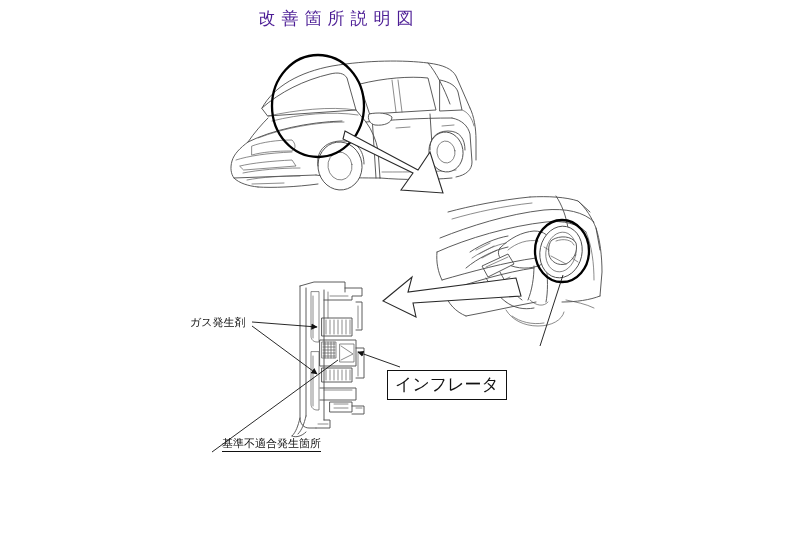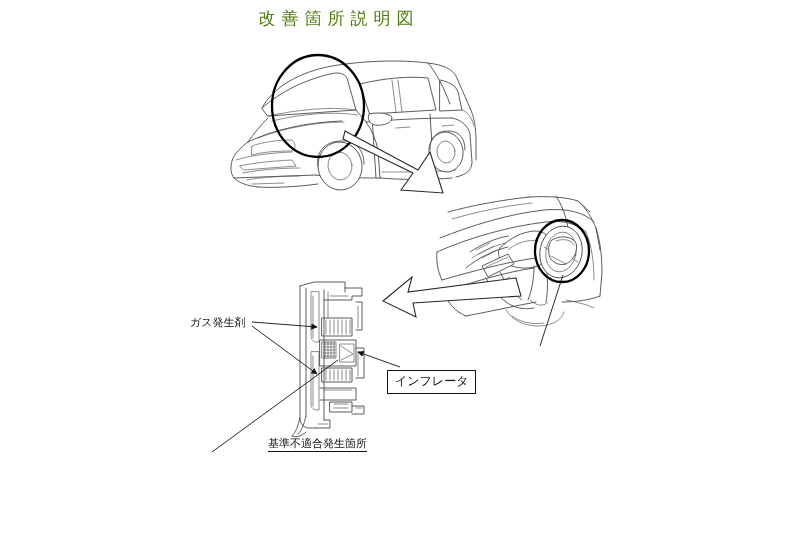--- a/index.html
+++ b/index.html
@@ -27,21 +27,21 @@
   
   .title {
     position: absolute;
     left: 0;
     top: 7px;
     width: 672px;
     text-align: center;
     font-size: 17px;
     letter-spacing: 6px;
     text-indent: 6px;
-    color: #4d7c0f;
+    color: #4c1d95;
     font-family: "DejaVu Serif", "Liberation Serif", serif;
     white-space: nowrap;
   }
 
   
   .stage {
     position: absolute;
     left: 0; top: 0;
     width: 800px;
     height: 533px;
@@ -62,27 +62,26 @@
     line-height: 1.25;
     color: #111;
     white-space: nowrap;
   }
   .lbl-gas      { left: 190px; top: 316px; text-align: right; }
   .lbl-airbag   { left: 482px; top: 350px; }
   .lbl-defect   { left: 222px; top: 437px; }
   .lbl-defect span {
     border-bottom: 1px solid #111;
     padding-bottom: 1px;
-    margin-left: 46px;
   }
 
   .boxlbl {
     position: absolute;
     font-family: "DejaVu Serif", "Liberation Serif", serif;
-    font-size: 12px;
+    font-size: 17px;
     color: #111;
     white-space: nowrap;
     border: 1px solid #111;
     padding: 2px 7px 3px 7px;
     background: #fff;
   }
   .lbl-inflator { left: 387px; top: 370px; }
 
   
   .desc {

